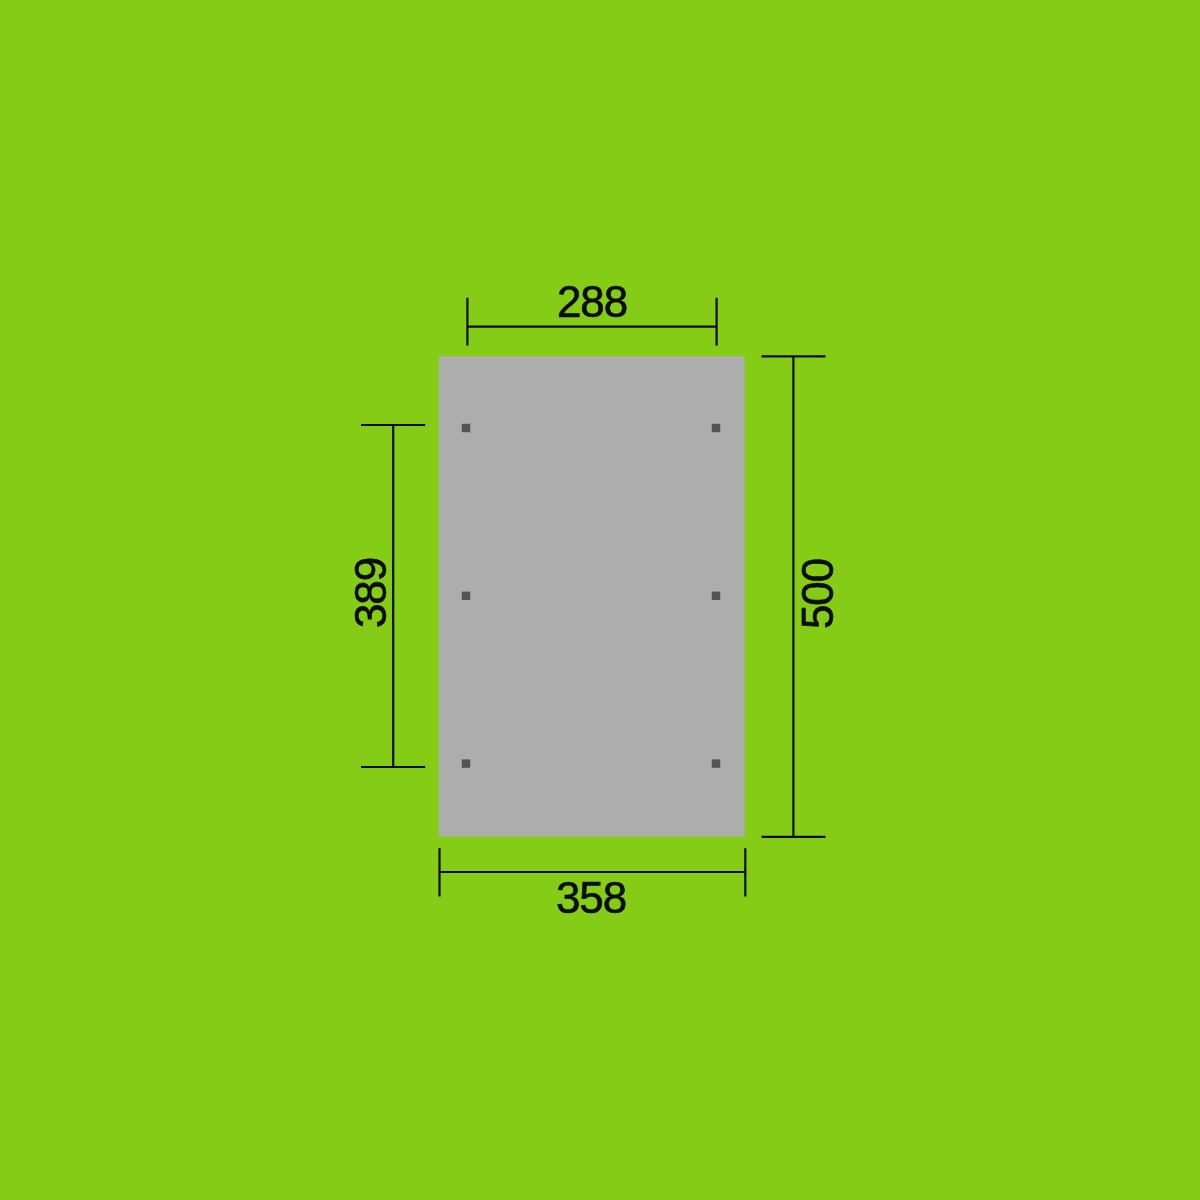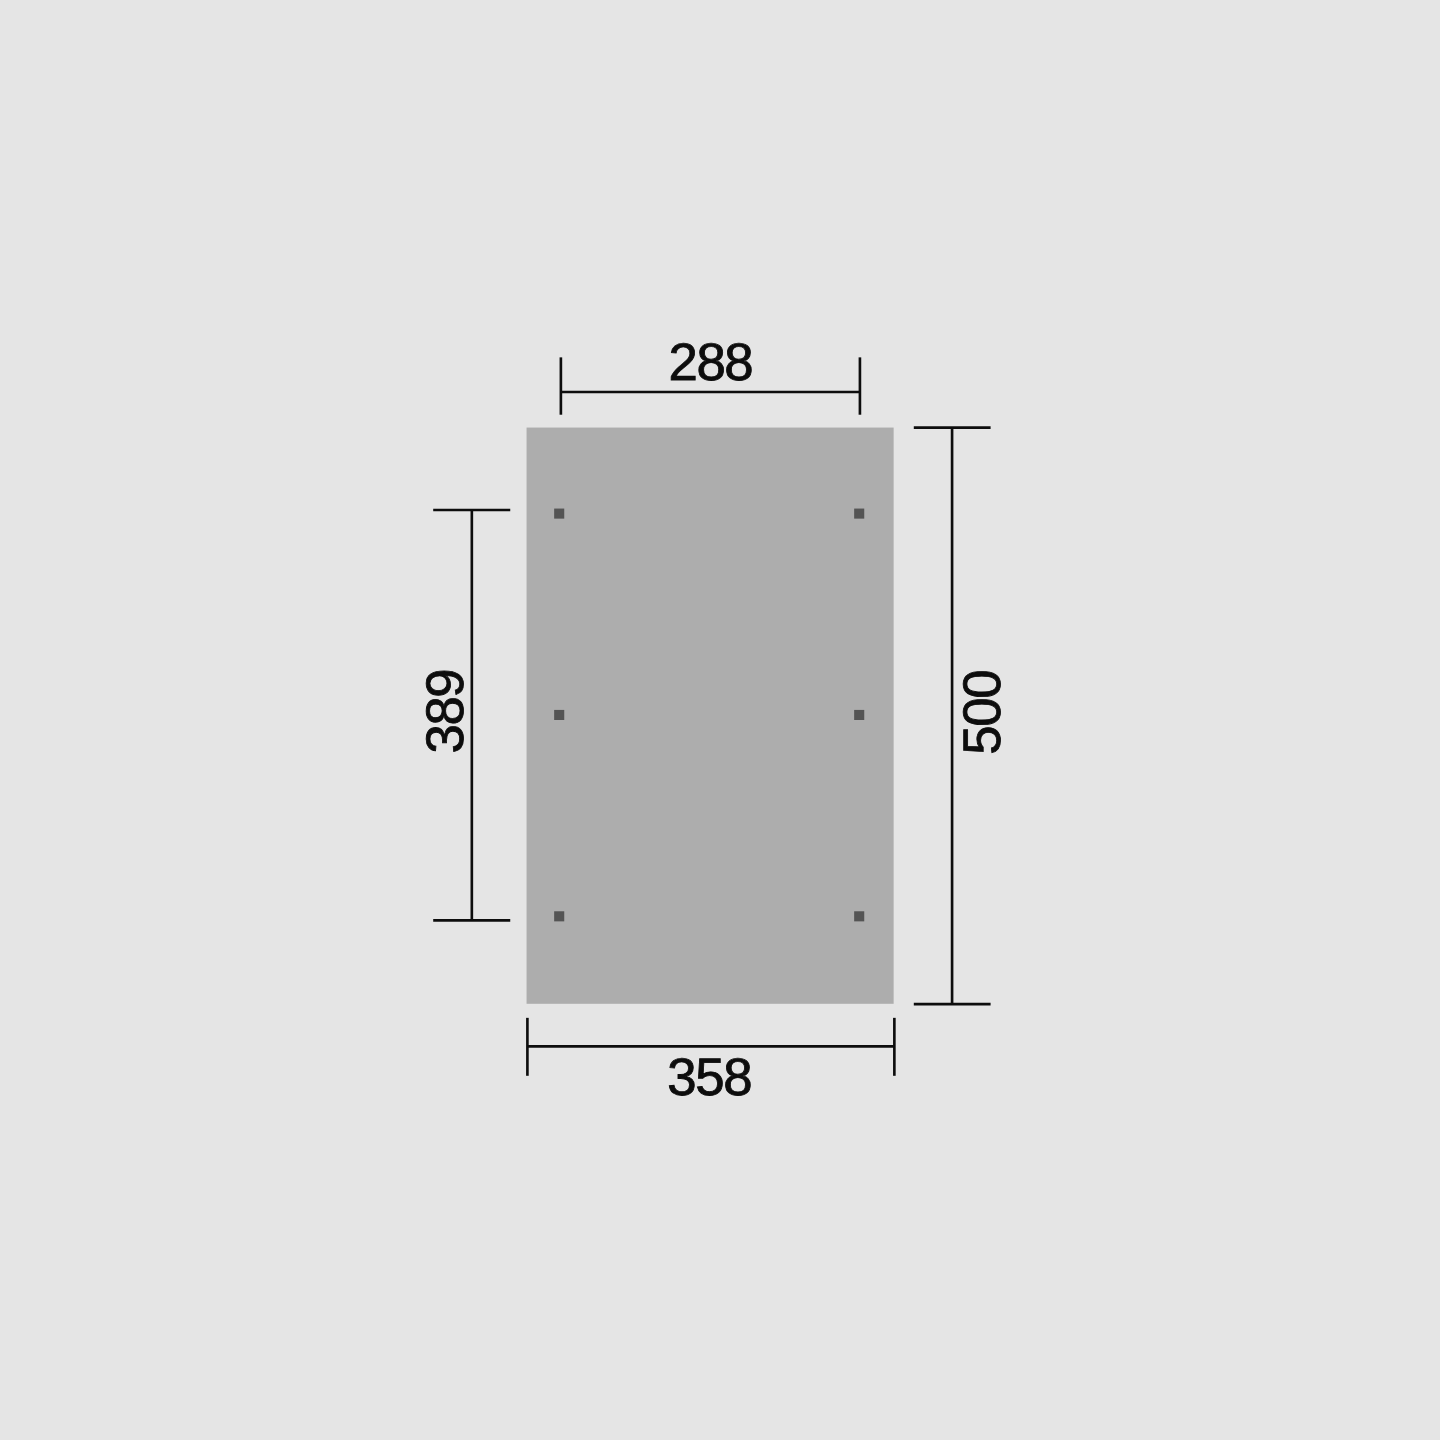--- a/index.html
+++ b/index.html
@@ -1,16 +1,16 @@
 <!DOCTYPE html>
 <html><head>
 <meta charset="utf-8">
 <style>
   html,body{margin:0;padding:0;background:#ffffff;}
-  .page{width:1200px;height:1200px;position:relative;background:#e5e5e5;overflow:hidden;}
+  .page{width:1200px;height:1200px;position:relative;background:#84cc16;overflow:hidden;}
   svg{position:absolute;left:0;top:0;}
   text{font-family:"Liberation Sans",sans-serif;fill:#0d0d0d;stroke:#0d0d0d;stroke-width:0.7px;letter-spacing:-1.2px;}
 </style>
 </head>
 <body>
 <div class="page">
 <svg width="1200" height="1200" viewBox="0 0 1200 1200">
 
   <g>
         <rect x="438.8" y="356.3" width="305.9" height="480.2" fill="#adadad"></rect>

